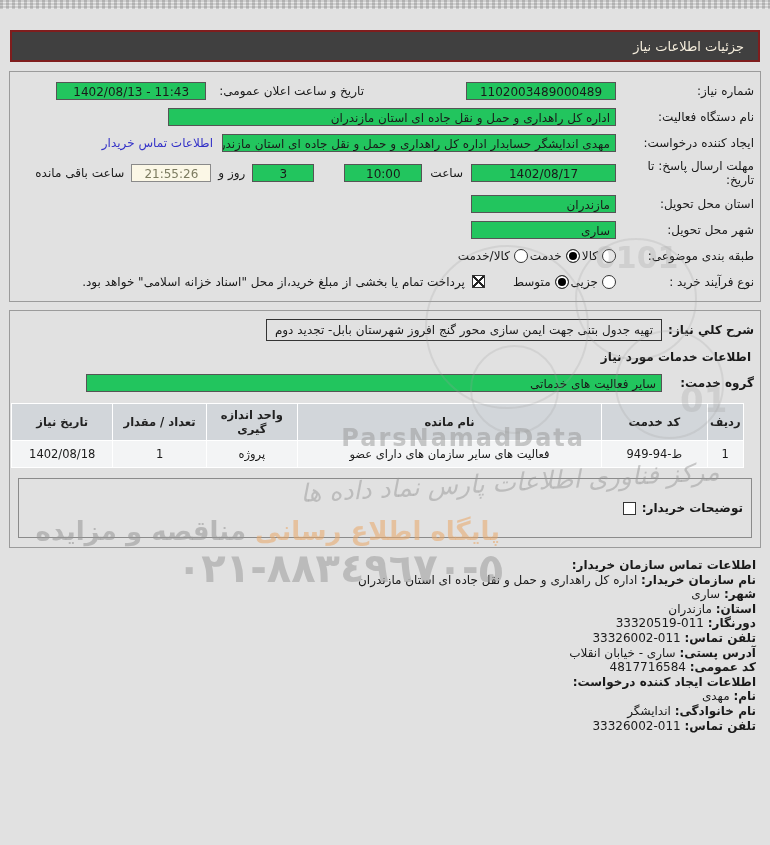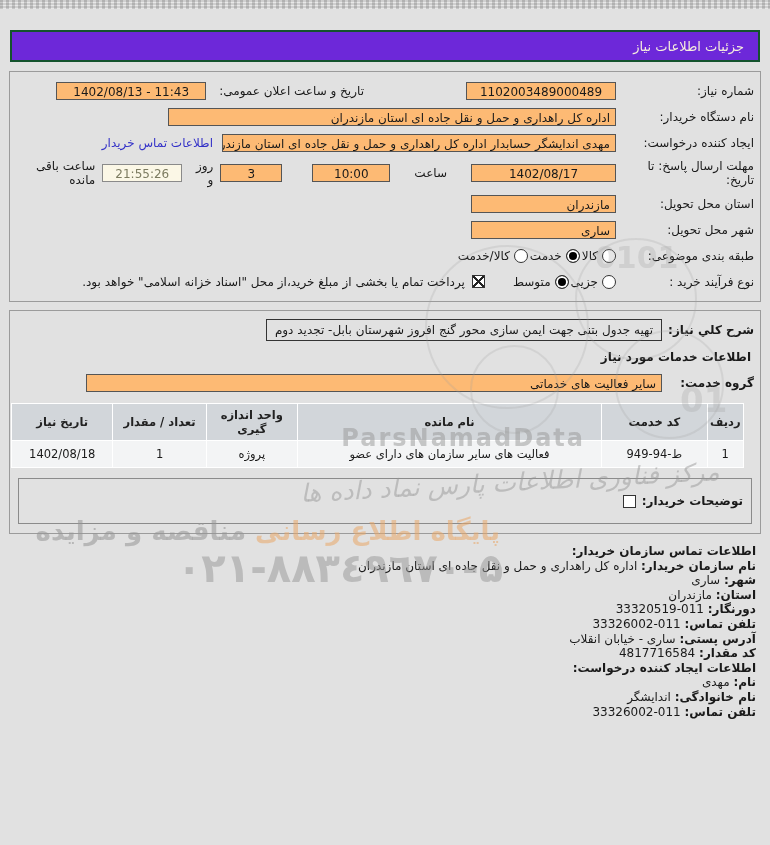--- a/index.html
+++ b/index.html
@@ -13,37 +13,37 @@
   .top-strip{
     height:9px;width:100%;
     background-image:
       repeating-linear-gradient(90deg,#cfcfcf 0 3px,#f2f2f2 3px 6px),
       repeating-linear-gradient(0deg,#f5f5f5 0 1px,#dadada 1px 3px);
     background-blend-mode:multiply;
   }
   
   .header-bar{
     margin:21px 10px 9px 10px;height:28px;
-    background:#6d28d9;border:2px solid #14532d;
+    background:#404040;border:2px solid #7f1d1d;
     display:flex;align-items:center;
     color:#f6eedd;font-size:13px;
     padding:0 14px;
   }
   .panel{
     margin:0 9px;border:1px solid #9b9b9b;position:relative;
     padding:8px 6px 9px 6px;background:transparent;z-index:2;
   }
   .panel + .panel{margin-top:8px;}
   .frow{display:flex;align-items:center;min-height:21px;margin-bottom:5px;}
   .frow:last-child{margin-bottom:0;}
   .flabel{width:132px;flex:none;padding-left:6px;}
   .flabel.two{line-height:14px;}
   .blabel{font-weight:bold;}
   .box{
-    background:#fdba74;border:1px solid #555;height:18px;line-height:18px;
+    background:#22c55e;border:1px solid #555;height:18px;line-height:18px;
     overflow:hidden;white-space:nowrap;flex:none;box-sizing:border-box;
   }
   .box.center{text-align:center;}
   .box.rpad{padding-right:5px;}
   .ltr{direction:ltr;unicode-bidi:embed;}
   .ltro{direction:ltr;unicode-bidi:bidi-override;}
   .link{color:#3432c8;cursor:pointer;margin-right:9px;white-space:nowrap;}
   .remaining{background:#fbf7e6;color:#7c7b60;border-color:#8a8a8a;}
   
   .radio{
@@ -75,21 +75,21 @@
   table.svc th{
     background:#d2d6da;border:1px solid #fff;font-size:11.5px;
     padding:4px 2px;font-weight:bold;color:#222;
   }
   table.svc td{
     background:#f3f4f5;border:1px solid #fff;font-size:11.5px;
     padding:6px 7px;text-align:center;
   }
   .notes-box{
     margin:10px 2px 0 2px;border:1px solid #8b8b8b;height:26px;
-    display:flex;align-items:center;padding:9px 8px;gap:6px;
+    display:flex;align-items:center;padding:16px 8px;gap:6px;
   }
   
   .contact{margin:10px 14px 0 14px;line-height:14.6px;position:relative;z-index:2;}
   .contact .line b{font-weight:bold;}
   
   .wm{position:absolute;inset:0;pointer-events:none;z-index:3;}
   .wm .circle{position:absolute;border:2px solid rgba(160,160,160,0.22);border-radius:50%;}
   .wm .digits{position:absolute;color:rgba(160,160,160,0.28);font-weight:bold;}
   .wm-pars{
     position:absolute;left:205px;top:424px;width:380px;text-align:right;
@@ -124,34 +124,34 @@
 <div class="panel">
 
   <div class="frow">
     <span class="flabel">شماره نیاز:</span>
     <div class="box center ltr" style="width:150px;">1102003489000489</div>
     <span class="flabel" style="width:auto;margin-right:102px;">تاریخ و ساعت اعلان عمومی:</span>
     <div class="box center ltr" style="width:150px;margin-right:7px;">1402/08/13 - 11:43</div>
   </div>
 
   <div class="frow">
-    <span class="flabel">نام دستگاه خریدار:</span>
+    <span class="flabel">نام دستگاه فعالیت:</span>
     <div class="box rpad" style="width:448px;">اداره کل راهداری و حمل و نقل جاده ای استان مازندران</div>
   </div>
 
   <div class="frow">
     <span class="flabel">ایجاد کننده درخواست:</span>
     <div class="box rpad" style="width:394px;">مهدی اندایشگر حسابدار اداره کل راهداری و حمل و نقل جاده ای استان مازندران</div>
     <span class="link">اطلاعات تماس خریدار</span>
   </div>
 
   <div class="frow" style="min-height:30px;">
     <span class="flabel two">مهلت ارسال پاسخ: تا تاریخ:</span>
     <div class="box center ltr" style="width:145px;">1402/08/17</div>
-    <span style="margin:0 24px;">ساعت</span>
+    <span style="margin:0 8px;">ساعت</span>
     <div class="box center ltr" style="width:78px;">10:00</div>
     <div class="box center ltr" style="width:62px;margin-right:30px;">3</div>
     <span style="margin-right:7px;">روز و</span>
     <div class="box center ltr remaining" style="width:80px;margin-right:7px;">21:55:26</div>
     <span style="margin-right:7px;">ساعت باقی مانده</span>
   </div>
 
   <div class="frow">
     <span class="flabel">استان محل تحویل:</span>
     <div class="box rpad" style="width:145px;">مازندران</div>
@@ -247,21 +247,21 @@
 </div>
 
 <div class="contact">
   <div class="line"><b>اطلاعات تماس سازمان خریدار:</b></div>
   <div class="line"><b>نام سازمان خریدار:</b> <span>اداره کل راهداری و حمل و نقل جاده ای استان مازندران</span></div>
   <div class="line"><b>شهر:</b> <span>ساری</span></div>
   <div class="line"><b>استان:</b> <span>مازندران</span></div>
   <div class="line"><b>دورنگار:</b> <span class="ltr" style="display:inline-block;">33320519-011</span></div>
   <div class="line"><b>تلفن تماس:</b> <span class="ltr" style="display:inline-block;">33326002-011</span></div>
   <div class="line"><b>آدرس پستی:</b> <span>ساری - خیابان انقلاب</span></div>
-  <div class="line"><b>کد مقدار:</b> <span class="ltr" style="display:inline-block;">4817716584</span></div>
+  <div class="line"><b>کد عمومی:</b> <span class="ltr" style="display:inline-block;">4817716584</span></div>
   <div class="line"><b>اطلاعات ایجاد کننده درخواست:</b></div>
   <div class="line"><b>نام:</b> <span>مهدی</span></div>
   <div class="line"><b>نام خانوادگی:</b> <span>اندایشگر</span></div>
   <div class="line"><b>تلفن تماس:</b> <span class="ltr" style="display:inline-block;">33326002-011</span></div>
 </div>
 
 <div class="wm">
   <div class="circle" style="left:425px;top:245px;width:160px;height:160px;"></div>
   <div class="circle" style="left:575px;top:238px;width:118px;height:118px;"></div>
   <div class="circle" style="left:615px;top:330px;width:105px;height:105px;"></div>

